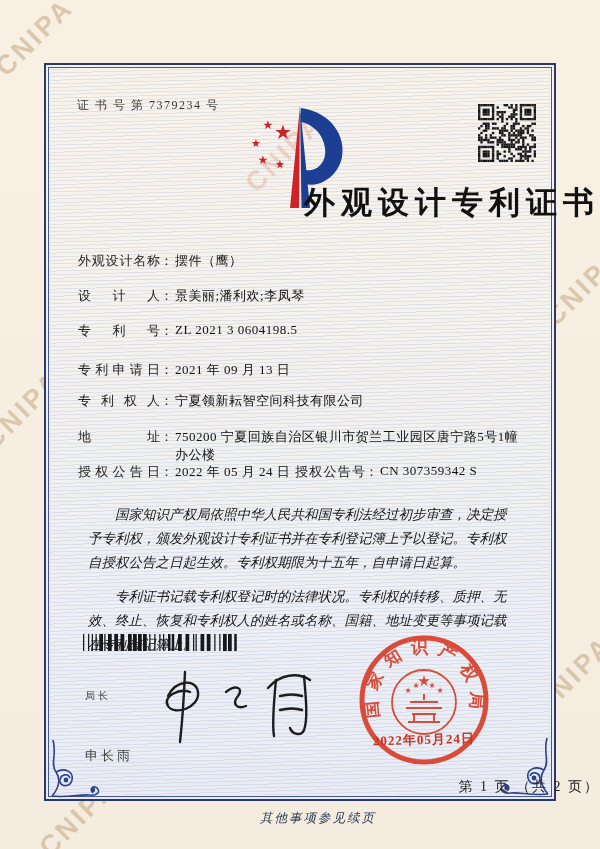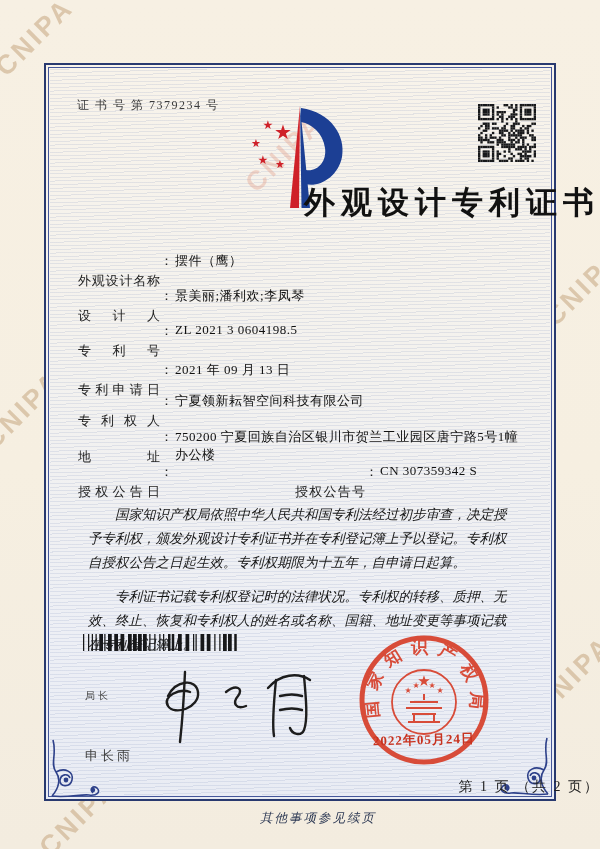--- a/index.html
+++ b/index.html
@@ -39,21 +39,21 @@
   
   .abs{ position:absolute; z-index:3; }
   .cert-no{ left:77px; top:97px; font-size:12px; letter-spacing:1.5px; color:#3a3a3a; }
   .title{
     left:0; width:600px; top:182px; text-align:right;
     font-size:31px; font-weight:bold; letter-spacing:6px; color:#111;
   }
   .frow{ left:78px; display:flex; align-items:flex-start; font-size:13px; }
   .flabel{
     display:inline-block; width:82px; text-align:justify; text-align-last:justify;
-    color:#222; flex:none;margin-top:20px;
+    color:#222; flex:none;
   }
   .fcolon{ flex:none; color:#222; }
   .fvalue{ letter-spacing:.5px; color:#111; margin-left:2px; }
   .addr .fvalue{ width:344px; line-height:17.5px; }
   .pair2{ position:absolute; left:217px; top:0; display:flex; }
   .pair2 .flabel{ width:70px; }
   .legal{ left:78px; top:494px; width:446px; font-size:13.5px; line-height:24px;
     font-style:italic; color:#161616; }
   .legal p{ margin:10px; text-indent:2em;font-family:Liberation Mono, monospace; }
   .sig-title{ left:85px; top:689px; font-family:"Liberation Sans","DejaVu Sans",sans-serif;
@@ -450,20 +450,21 @@
     <span class="fvalue">宁夏领新耘智空间科技有限公司</span>
   </div>
   <div class="abs frow addr" style="top:428px">
     <span class="flabel">地址</span>
       <span class="fcolon">：</span>
     <span class="fvalue">750200 宁夏回族自治区银川市贺兰工业园区唐宁路5号1幢办公楼</span>
   </div>
   <div class="abs frow" style="top:463px;width:446px">
     <span class="flabel">授权公告日</span>
       <span class="fcolon">：</span>
+    <span class="fvalue">2022 年 05 月 24 日</span>
     <span class="pair2">
       <span class="flabel">授权公告号</span>
         <span class="fcolon">：</span>
       <span class="fvalue">CN 307359342 S</span>
     </span>
   </div>
 
   <div class="abs legal">
     <p>国家知识产权局依照中华人民共和国专利法经过初步审查，决定授予专利权，颁发外观设计专利证书并在专利登记簿上予以登记。专利权自授权公告之日起生效。专利权期限为十五年，自申请日起算。</p>
     <p>专利证书记载专利权登记时的法律状况。专利权的转移、质押、无效、终止、恢复和专利权人的姓名或名称、国籍、地址变更等事项记载在专利登记簿上。</p>

